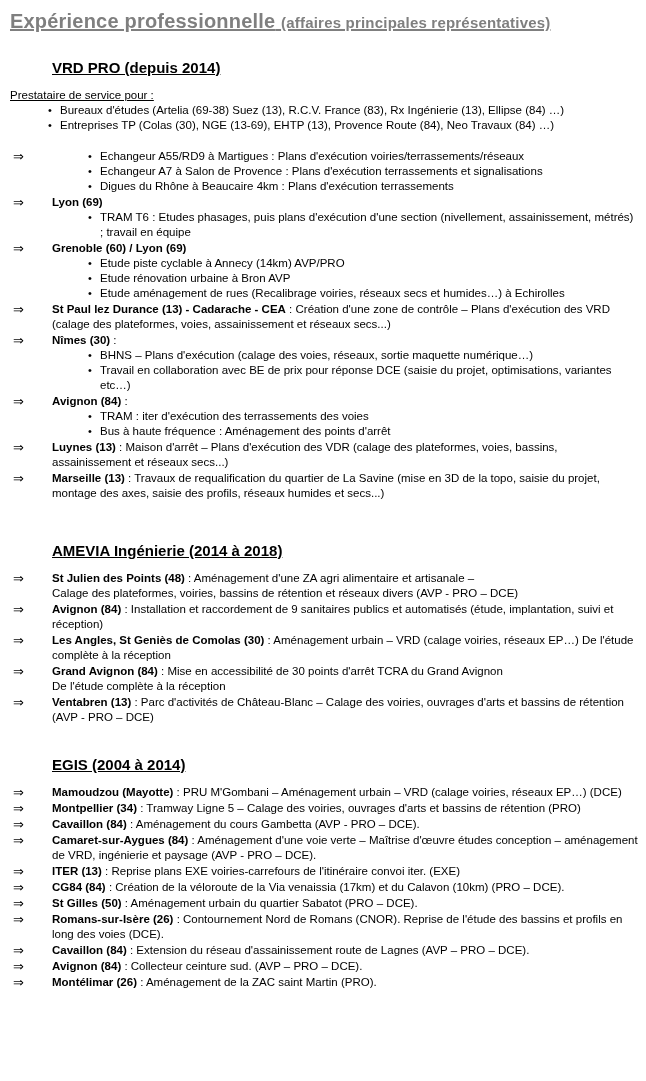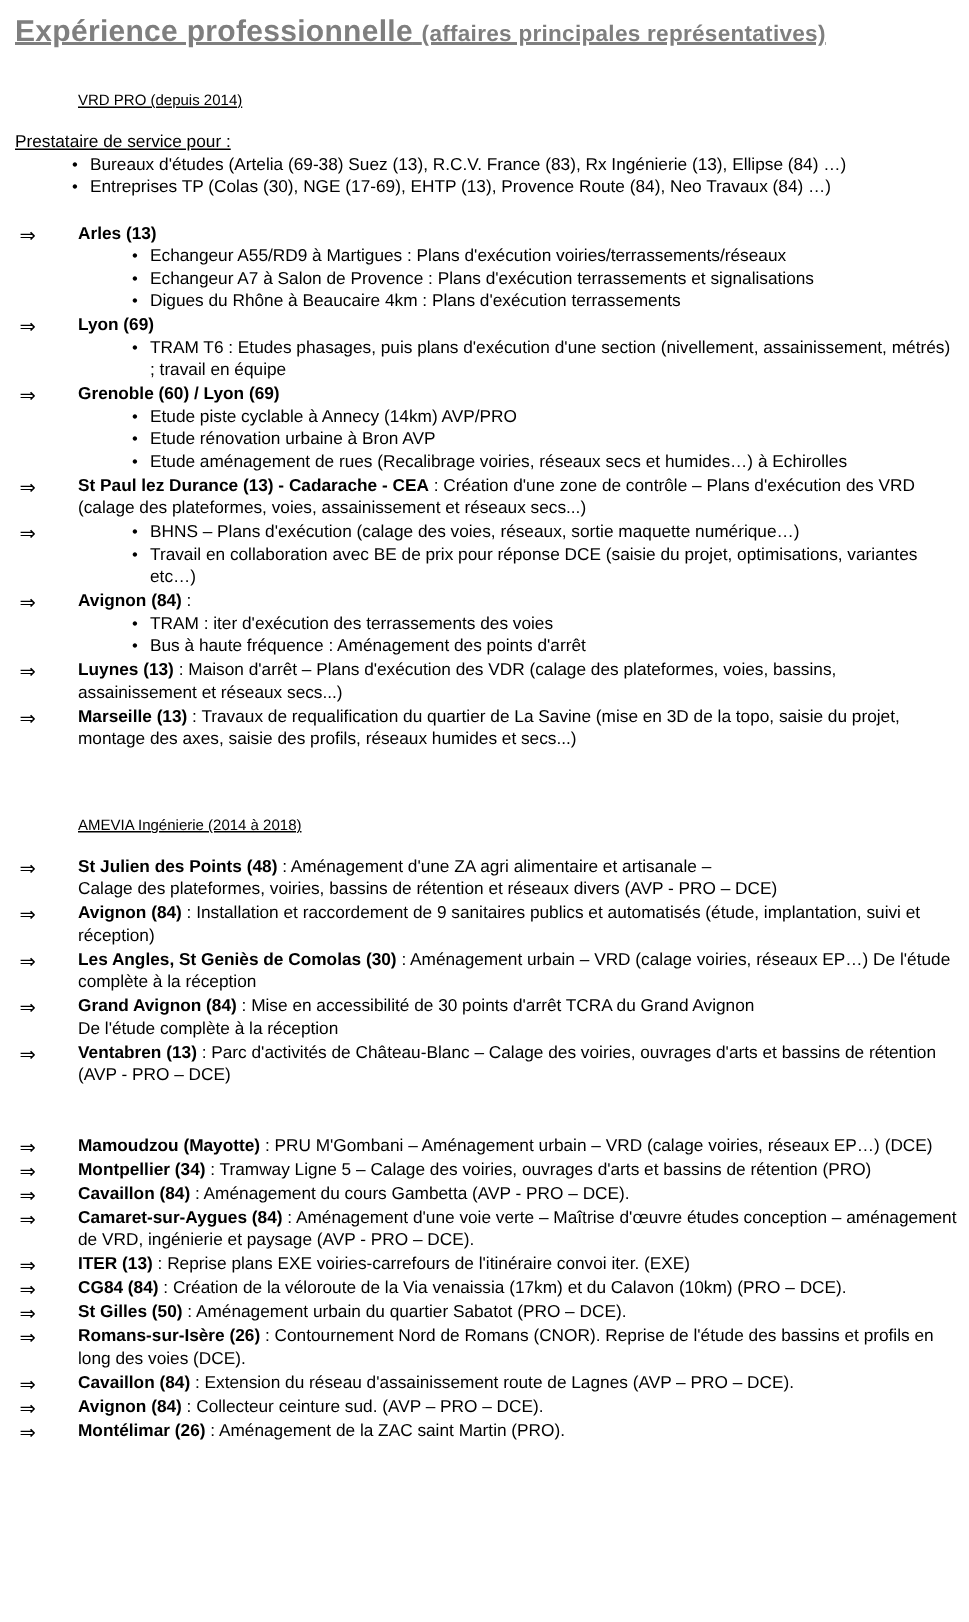--- a/index.html
+++ b/index.html
@@ -22,23 +22,23 @@
     color: #7f7f7f;
     text-decoration: underline;
     letter-spacing: 0.2px;
   }
   .doc-title .t-suffix {
     font-size: 15px;
     font-weight: 600;
   }
   .section-heading {
     margin: 0 0 13px 42px;
-    font-size: 10px;
+    font-size: 15px;
     line-height: 15px;
-    font-weight: normal;
+    font-weight: bold;
     text-decoration: underline;
   }
   .section-1 { margin-top: 42px; }
   .section-2 { margin-top: 32px; }
   .intro-label {
     text-decoration: underline;
     margin-bottom: 0;
   }
   .intro-bullets {
     list-style: none;
@@ -83,27 +83,26 @@
       <section class="section section-0">
         <h2 class="section-heading">VRD PRO (depuis 2014)</h2>
         <div class="intro-label">Prestataire de service pour :</div>
         <ul class="intro-bullets">
           <li class="intro-bullet">
             <span class="dot">•</span>
             <span class="txt">Bureaux d'études (Artelia (69-38) Suez (13), R.C.V. France (83), Rx Ingénierie (13), Ellipse (84) …)</span>
           </li>
           <li class="intro-bullet">
             <span class="dot">•</span>
-            <span class="txt">Entreprises TP (Colas (30), NGE (17-69), EHTP (13), Provence Route (84), Neo Travaux (84) …)</span>
+            <span class="txt">Entreprises TP (Colas (30), NGE (13-69), EHTP (13), Provence Route (84), Neo Travaux (84) …)</span>
           </li>
         </ul>
         <div class="item-row">
           <span class="marker">⇒</span>
           <div class="item-body">
-            <div class="item-line"><span class="item-name">Arles (13)</span></div>
             <div class="sub-row">
               <span class="dot">•</span>
               <span class="txt">Echangeur A55/RD9 à Martigues : Plans d'exécution voiries/terrassements/réseaux</span>
             </div>
             <div class="sub-row">
               <span class="dot">•</span>
               <span class="txt">Echangeur A7 à Salon de Provence : Plans d'exécution terrassements et signalisations</span>
             </div>
             <div class="sub-row">
               <span class="dot">•</span>
@@ -141,20 +140,21 @@
         </div>
         <div class="item-row">
           <span class="marker">⇒</span>
           <div class="item-body">
             <div class="item-line"><span class="item-name">St Paul lez Durance (13) - Cadarache - CEA</span><span class="item-desc"> : Création d'une zone de contrôle – Plans d'exécution des VRD (calage des plateformes, voies, assainissement et réseaux secs...)</span></div>
           </div>
         </div>
         <div class="item-row">
           <span class="marker">⇒</span>
           <div class="item-body">
+            <div class="item-line"><span class="item-name">Nîmes (30)</span><span class="item-desc"> :</span></div>
             <div class="sub-row">
               <span class="dot">•</span>
               <span class="txt">BHNS – Plans d'exécution (calage des voies, réseaux, sortie maquette numérique…)</span>
             </div>
             <div class="sub-row">
               <span class="dot">•</span>
               <span class="txt">Travail en collaboration avec BE de prix pour réponse DCE (saisie du projet, optimisations, variantes etc…)</span>
             </div>
           </div>
         </div>
@@ -214,20 +214,21 @@
           </div>
         </div>
         <div class="item-row">
           <span class="marker">⇒</span>
           <div class="item-body">
             <div class="item-line"><span class="item-name">Ventabren (13)</span><span class="item-desc"> : Parc d'activités de Château-Blanc – Calage des voiries, ouvrages d'arts et bassins de rétention (AVP - PRO – DCE)</span></div>
           </div>
         </div>
       </section>
       <section class="section section-2">
+        <h2 class="section-heading">EGIS (2004 à 2014)</h2>
         <div class="item-row">
           <span class="marker">⇒</span>
           <div class="item-body">
             <div class="item-line"><span class="item-name">Mamoudzou (Mayotte)</span><span class="item-desc"> : PRU M'Gombani – Aménagement urbain – VRD (calage voiries, réseaux EP…) (DCE)</span></div>
           </div>
         </div>
         <div class="item-row">
           <span class="marker">⇒</span>
           <div class="item-body">
             <div class="item-line"><span class="item-name">Montpellier (34)</span><span class="item-desc"> : Tramway Ligne 5 – Calage des voiries, ouvrages d'arts et bassins de rétention (PRO)</span></div>

